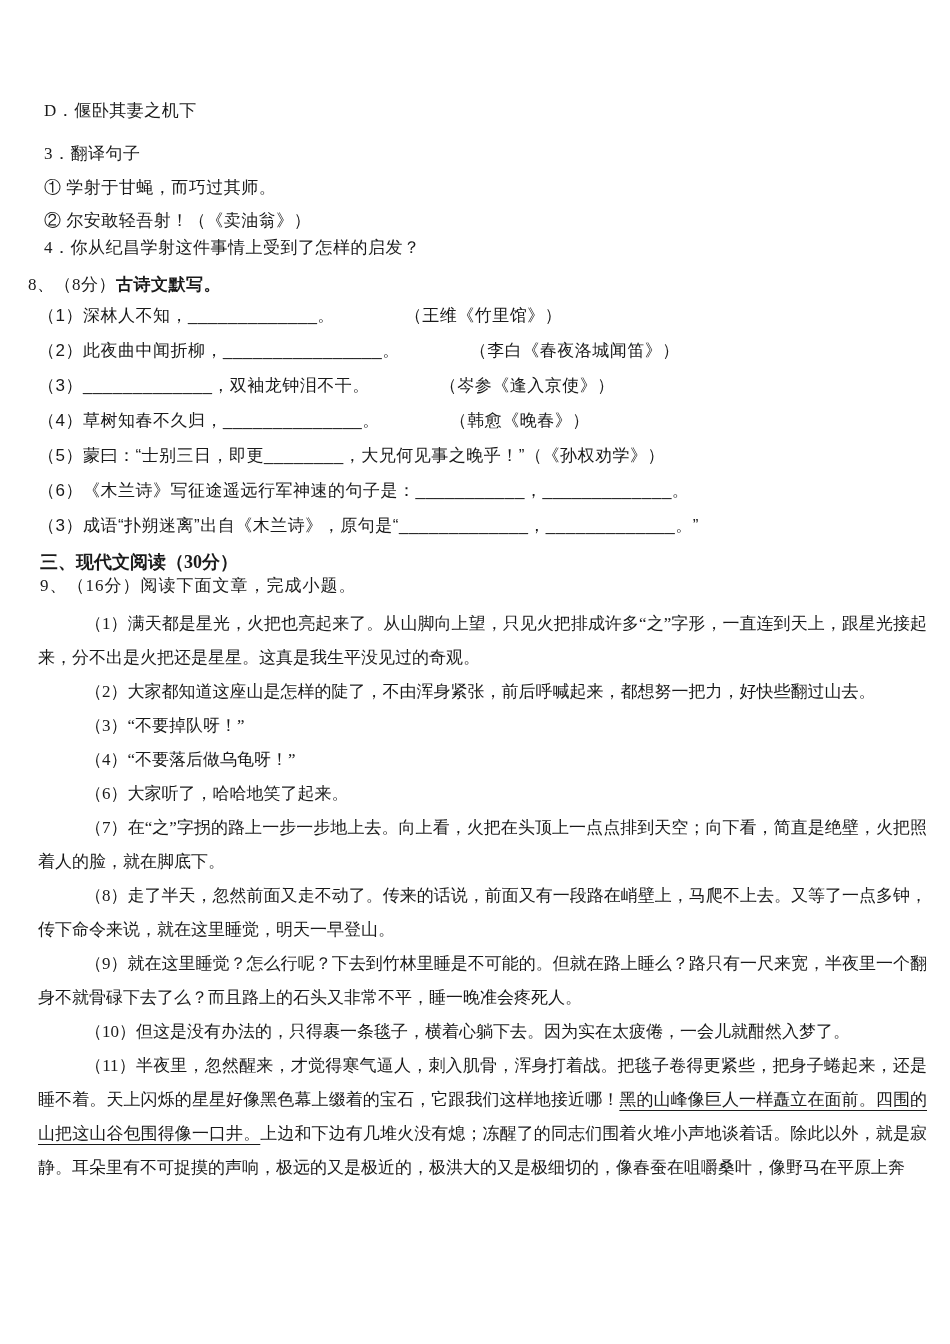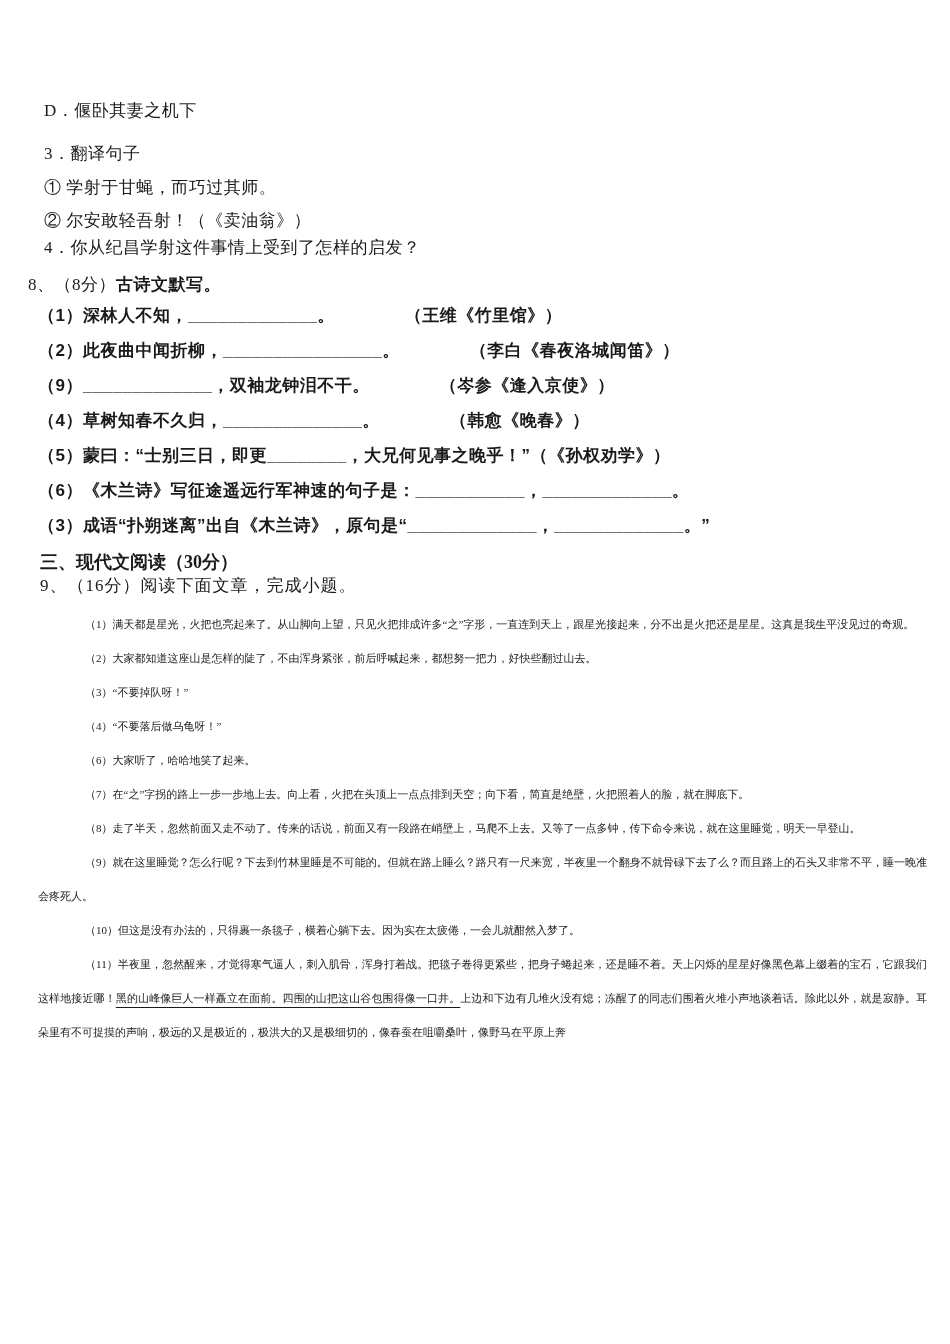--- a/index.html
+++ b/index.html
@@ -29,21 +29,21 @@
     line-height:22px;
     margin:0 0 9px 0;
     letter-spacing:0.5px;
   }
   .bold-hei{
     font-family:"Liberation Sans","DejaVu Sans",sans-serif;
     font-weight:700;
   }
   .q8item{
     font-family:"Liberation Sans","DejaVu Sans",sans-serif;
-    font-weight:700;
+    font-weight:400;
     font-size:17px;
     line-height:22px;
     letter-spacing:0.5px;
     margin:0 0 13px 10px;
   }
   .sec-title{
     font-family:Liberation Serif, serif;
     font-weight:700;
     font-size:18px;
     line-height:24px;
@@ -53,21 +53,21 @@
     font-size:17px;
     line-height:22px;
     letter-spacing:1px;
     margin:0 0 10px 12px;
   }
   .passage{
     margin-left:10px;
     width:889px;
   }
   .kai{
-    font-size:11px;
+    font-size:17px;
     line-height:34px;
     letter-spacing:0;
     text-indent:47px;
     text-align:justify;
     text-justify:inter-character;
     margin:0;
   }
   .u-span{
     text-decoration:underline;
     text-underline-offset:5px;
@@ -83,21 +83,21 @@
   <div class="qline">3．翻译句子</div>
   <div class="qline mb11">① 学射于甘蝇，而巧过其师。</div>
   <div class="qline mb5">② 尔安敢轻吾射！（《卖油翁》）</div>
 
   <div class="qline mb15">4．你从纪昌学射这件事情上受到了怎样的启发？</div>
 
   <div class="q8head"><span>8、（8分）</span><span class="bold-hei">古诗文默写。</span></div>
 
   <div class="q8item">（1）深林人不知，_____________。　　　　（王维《竹里馆》）</div>
   <div class="q8item">（2）此夜曲中闻折柳，________________。　　　　（李白《春夜洛城闻笛》）</div>
-  <div class="q8item">（9）_____________，双袖龙钟泪不干。　　　　（岑参《逢入京使》）</div>
+  <div class="q8item">（3）_____________，双袖龙钟泪不干。　　　　（岑参《逢入京使》）</div>
   <div class="q8item">（4）草树知春不久归，______________。　　　　（韩愈《晚春》）</div>
   <div class="q8item">（5）蒙曰：“士别三日，即更________，大兄何见事之晚乎！”（《孙权劝学》）</div>
   <div class="q8item">（6）《木兰诗》写征途遥远行军神速的句子是：___________，_____________。</div>
   <div class="q8item">（3）成语“扑朔迷离”出自《木兰诗》，原句是“_____________，_____________。”</div>
 
   <div class="sec-title">三、现代文阅读（30分）</div>
   <div class="q9line">9、（16分）阅读下面文章，完成小题。</div>
 
   <div class="passage">
     <p class="kai">（1）满天都是星光，火把也亮起来了。从山脚向上望，只见火把排成许多“之”字形，一直连到天上，跟星光接起来，分不出是火把还是星星。这真是我生平没见过的奇观。</p>

